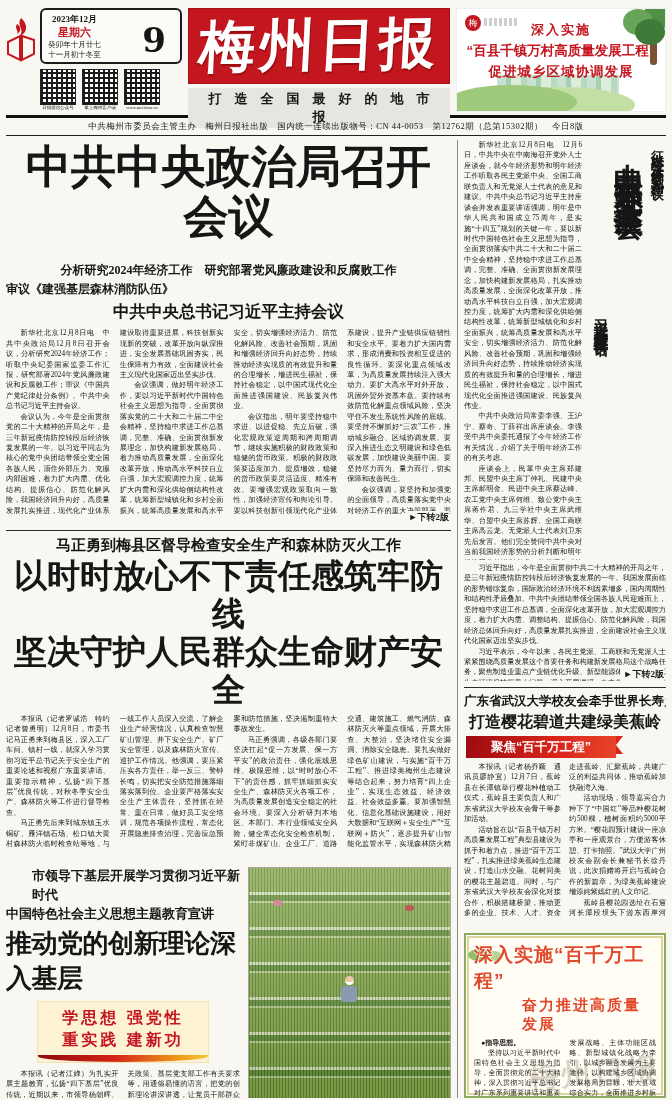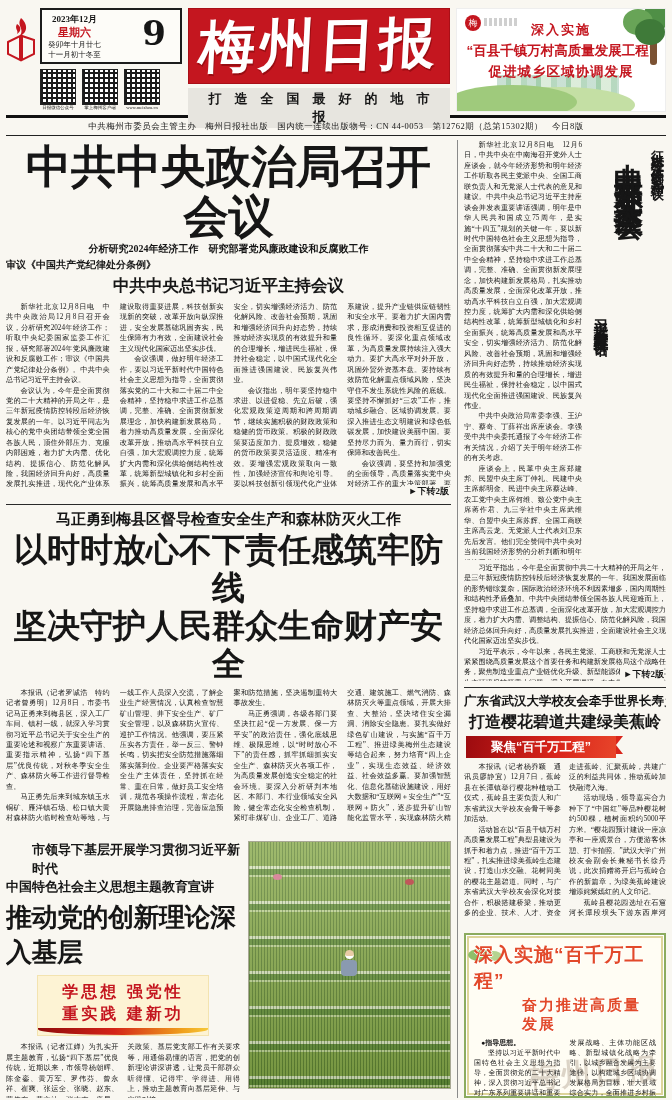--- a/index.html
+++ b/index.html
@@ -8,21 +8,21 @@
     background:#f9f7f1; color:#161616; overflow:hidden;
     font-family:"Liberation Serif","DejaVu Serif",serif;
   }
   .page { position:relative; width:672px; height:1100px; }
 
   
   .masthead { display:flex; gap:6px; padding:8px 6px 0 6px; height:112px; }
   .mh-left { width:176px; }
   .mh-left-top { display:flex; gap:4px; align-items:flex-start; }
   .logo-icon { width:30px; height:46px; flex:0 0 30px; margin-top:8px; }
-  .datebox { flex:1; border:2px solid #1c1c1c; border-radius:0; padding:3px 6px 2px 6px; display:flex; align-items:flex-start; background:#fdfcf8;gap:33px; }
+  .datebox { flex:1; border:2px solid #1c1c1c; border-radius:6px; padding:3px 6px 2px 6px; display:flex; align-items:flex-end; background:#fdfcf8;gap:33px; }
   .datebox-l { flex:1; text-align:center; line-height:1.35; }
   .db-ym { font-size:9px; font-weight:bold; }
   .db-week { color:#c4161f; font-weight:bold; font-size:11px; font-family:"Liberation Sans",sans-serif; }
   .db-lunar { font-size:7.5px; }
   .db-day { font-size:34px; font-weight:bold; width:40px; text-align:center; font-family:"DejaVu Serif",serif; }
   .qr-row { display:flex; gap:6px; margin:5px 0 0 34px; }
   .qr { width:36px; }
   .qr-box { width:36px; height:36px; border:1px solid #222; background:
       repeating-linear-gradient(0deg,#1b1b1b 0 2px,transparent 2px 5px),
       repeating-linear-gradient(90deg,#1b1b1b 0 2px,#ffffff 2px 5px); }
@@ -54,21 +54,21 @@
   
   .main { display:flex; gap:6px; padding:4px 6px 0 6px; height:962px; overflow:hidden; }
   .col-left { width:452px; flex:0 0 452px; border-right:1px solid #8a8a8a; padding-right:6px; }
   .col-right { flex:1; display:flex; flex-direction:column; overflow:hidden; }
 
   p.bp { margin:0; text-indent:2em; }
   .cont-marker { position:absolute; right:2px; bottom:0; font-weight:bold; font-size:9px; background:#f9f7f1; padding-left:4px; }
 
   
   .a1-headline { font-family:"Liberation Sans",sans-serif; font-weight:bold; font-size:45px; text-align:center; letter-spacing:0; line-height:1.1; margin-top:2px; }
-  .a1-sub { font-size:10px; font-weight:bold; line-height:1.55; margin-top:0; }
+  .a1-sub { font-size:12px; font-weight:bold; line-height:1.55; margin-top:20px; }
   .a1-sub .l1 { text-align:center; }
   .a1-sub .l2 { text-align:left; }
   .a1-presider { text-align:center; font-size:16.5px; font-weight:bold; margin:3px 0 5px 0; }
   .a1-body { position:relative; column-count:4; column-gap:10px; font-size:7.2px; line-height:1.45; text-align:justify; height:196px; overflow:hidden; }
   .sep { border-top:1px solid #2a2a2a; margin:6px 0 5px 0; }
 
   
   .a2-kicker { text-align:center; font-size:15px; font-weight:bold; }
   .a2-headline { font-family:"Liberation Sans",sans-serif; font-weight:bold; font-size:33px; text-align:center; line-height:1.15; margin:2px 0 5px 0; }
   .a2-body { position:relative; column-count:4; column-gap:10px; font-size:7.2px; line-height:1.45; text-align:justify; height:146px; overflow:hidden; }
@@ -199,21 +199,21 @@
   <div class="rule-thin"></div>
 
   <div class="main">
 
     <div class="col-left">
 
       <div>
         <div class="a1-headline">中共中央政治局召开会议</div>
         <div class="a1-sub">
           <div class="l1">分析研究2024年经济工作　研究部署党风廉政建设和反腐败工作</div>
-          <div class="l2">审议《中国共产党纪律处分条例》</div>
+          <div class="l2">审议《建强基层森林消防队伍》</div>
         </div>
         <div class="a1-presider">中共中央总书记习近平主持会议</div>
         <div class="a1-body">
           <p class="bp">新华社北京12月8日电　中共中央政治局12月8日召开会议，分析研究2024年经济工作；听取中央纪委国家监委工作汇报，研究部署2024年党风廉政建设和反腐败工作；审议《中国共产党纪律处分条例》。中共中央总书记习近平主持会议。</p>
           <p class="bp">会议认为，今年是全面贯彻党的二十大精神的开局之年，是三年新冠疫情防控转段后经济恢复发展的一年。以习近平同志为核心的党中央团结带领全党全国各族人民，顶住外部压力、克服内部困难，着力扩大内需、优化结构、提振信心、防范化解风险，我国经济回升向好，高质量发展扎实推进，现代化产业体系建设取得重要进展，科技创新实现新的突破，改革开放向纵深推进，安全发展基础巩固夯实，民生保障有力有效，全面建设社会主义现代化国家迈出坚实步伐。</p>
           <p class="bp">会议强调，做好明年经济工作，要以习近平新时代中国特色社会主义思想为指导，全面贯彻落实党的二十大和二十届二中全会精神，坚持稳中求进工作总基调，完整、准确、全面贯彻新发展理念，加快构建新发展格局，着力推动高质量发展，全面深化改革开放，推动高水平科技自立自强，加大宏观调控力度，统筹扩大内需和深化供给侧结构性改革，统筹新型城镇化和乡村全面振兴，统筹高质量发展和高水平安全，切实增强经济活力、防范化解风险、改善社会预期，巩固和增强经济回升向好态势，持续推动经济实现质的有效提升和量的合理增长，增进民生福祉，保持社会稳定，以中国式现代化全面推进强国建设、民族复兴伟业。</p>
           <p class="bp">会议指出，明年要坚持稳中求进、以进促稳、先立后破，强化宏观政策逆周期和跨周期调节，继续实施积极的财政政策和稳健的货币政策。积极的财政政策要适度加力、提质增效，稳健的货币政策要灵活适度、精准有效。要增强宏观政策取向一致性，加强经济宣传和舆论引导。要以科技创新引领现代化产业体系建设，提升产业链供应链韧性和安全水平。要着力扩大国内需求，形成消费和投资相互促进的良性循环。要深化重点领域改革，为高质量发展持续注入强大动力。要扩大高水平对外开放，巩固外贸外资基本盘。要持续有效防范化解重点领域风险，坚决守住不发生系统性风险的底线。要坚持不懈抓好“三农”工作，推动城乡融合、区域协调发展。要深入推进生态文明建设和绿色低碳发展，加快建设美丽中国。要坚持尽力而为、量力而行，切实保障和改善民生。</p>
           <p class="bp">会议强调，要坚持和加强党的全面领导，高质量落实党中央对经济工作的重大决策部署。要做好“两节”期间重要民生商品保供稳价，保障农民工工资按时足额发放，关心困难群众生产生活，深入落实安全生产责任制，守护好人民群众生命财产安全和身体健康。</p>
 
           <span class="cont-marker">►下转2版</span>

